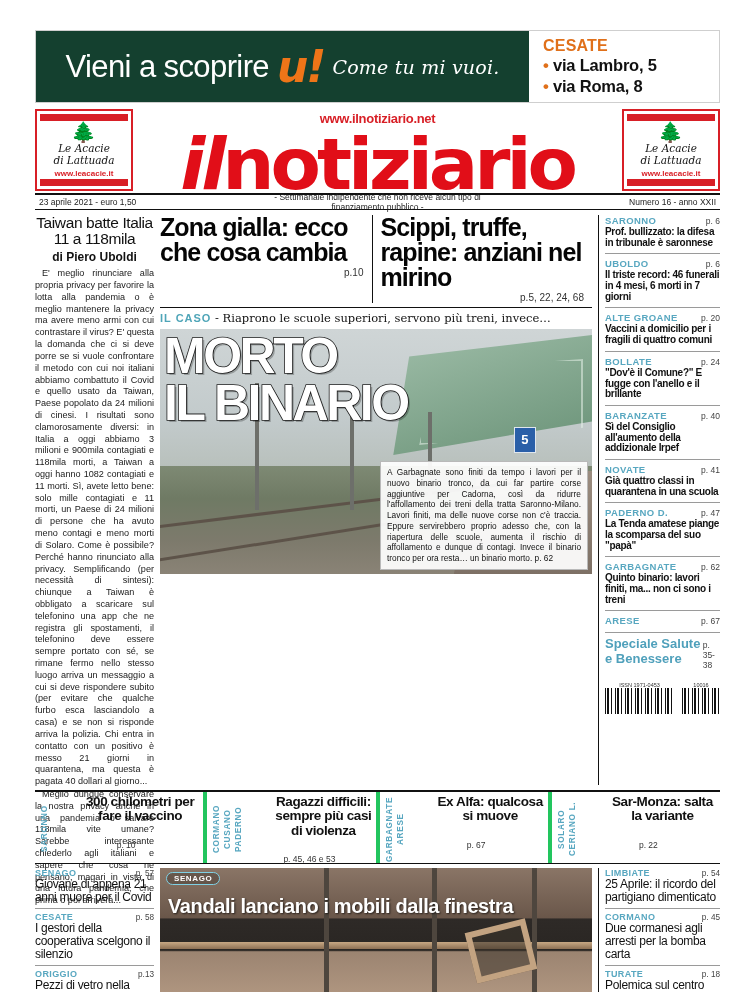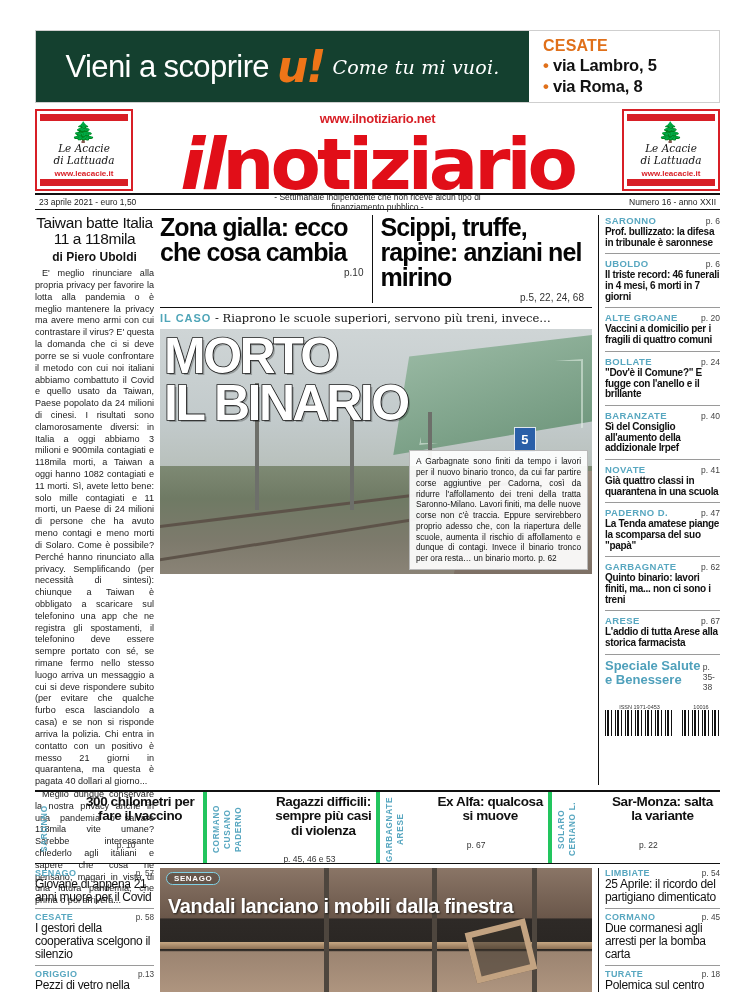--- a/index.html
+++ b/index.html
@@ -212,21 +212,21 @@
     position: absolute; left: 4px; top: 4px;
     font-size: 50px; font-weight: 700; line-height: .93;
     color: #fff; letter-spacing: -2.5px;
     -webkit-text-stroke: 1.6px #1a1a1a;
     paint-order: stroke fill;
     font-family: "Liberation Sans", sans-serif;
     text-shadow: 2px 2px 0 rgba(0,0,0,.25);
   }
   .hero-caption {
     position: absolute; right: 4px; bottom: 4px;
-    width: 179px; background: rgba(255,255,255,.93);
+    width: 208px; background: rgba(255,255,255,.93);
     border: 1px solid #b9b9b9;
     padding: 5px 6px;
     font-size: 8.3px; line-height: 1.30; color: #111;
     text-align: justify;
   }
 
   
   .side-item { padding: 4px 0 5px; border-top: 1px solid #9a9a9a; }
   .side-item:first-child { border-top: none; padding-top: 0; }
   .side-head {
@@ -477,21 +477,20 @@
           <span class="side-city">GARBAGNATE</span>
           <span class="side-pg">p. 62</span>
         </div>
         <div class="side-title">Quinto binario: lavori finiti, ma... non ci sono i treni</div>
       </div>
       <div class="side-item">
         <div class="side-head">
           <span class="side-city">ARESE</span>
           <span class="side-pg">p. 67</span>
         </div>
-        <div class="side-title">L'addio di tutta Arese alla storica farmacista</div>
       </div>
       <div class="side-item">
         <div class="side-head">
           <span class="side-special">Speciale Salute e Benessere</span>
           <span class="side-pg">p. 35-38</span>
         </div>
       </div>
       <div class="barcodes">
         <div style="flex:1">
           <div class="barcode-lbl">ISSN 1971-0453</div>

